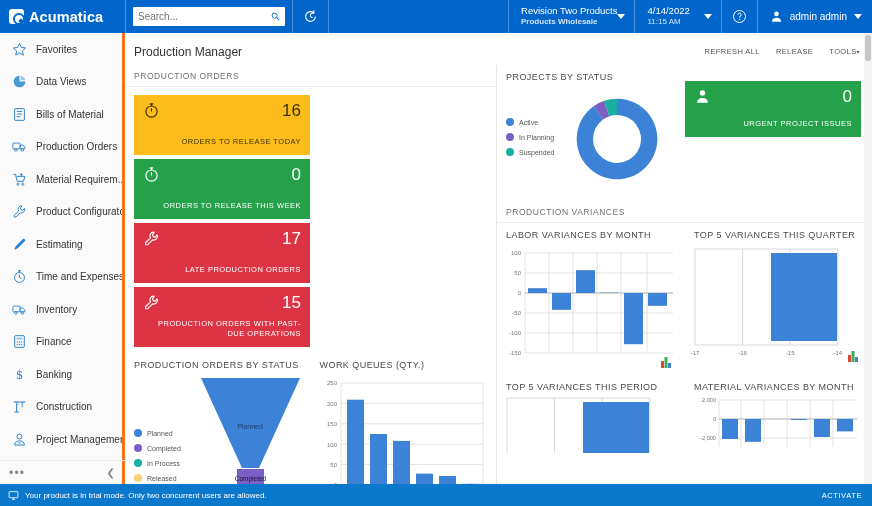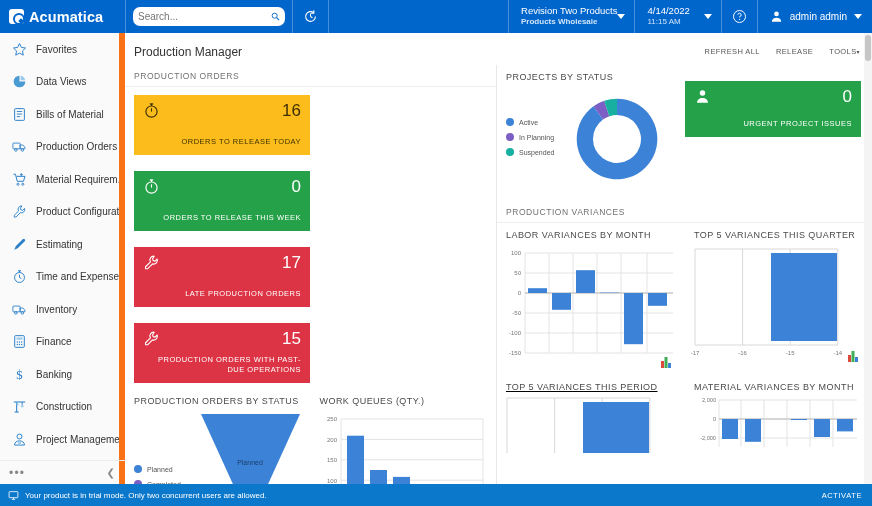--- a/index.html
+++ b/index.html
@@ -23,21 +23,21 @@
   }
   .logo-mark::after {
     content: ""; position: absolute; left: 3.5px; top: 3.5px;
     width: 8px; height: 8px; border-radius: 50%; border: 2.2px solid #0066cc;
   }
   .logo-mark::before {
     content:""; position:absolute; right:1.5px; bottom:1.5px; width:4px; height:4px; background:#0066cc; transform:rotate(45deg);
   }
   .logo-text { color: #fff; font-size: 14.5px; font-weight: bold; letter-spacing: .1px; }
   .search-wrap {
-    width: 152px; height: 19px; background: #fff; border-radius: 7px;
+    width: 152px; height: 19px; background: #fff; border-radius: 1px;
     display: flex; align-items: center; padding: 0 5px; margin-left: 7px;
   }
   .search-wrap input {
     border: none; outline: none; flex: 1; font-size: 10px; color: #555;
     font-family: "Liberation Sans", sans-serif; background: transparent;
   }
   .search-wrap .mag { width: 9px; height: 9px; flex: none; }
   .divider-v { width: 1px; height: 33px; background: rgba(255,255,255,.28); }
   .tb-btn { height: 33px; display: flex; align-items: center; justify-content: center; padding: 0 10px; }
   .tb-spacer { flex: 1; }
@@ -49,21 +49,21 @@
   .datebox .lines { display: flex; flex-direction: column; line-height: 1.3; }
   .datebox .d1 { color: #fff; font-size: 9.5px; }
   .datebox .d2 { color: #cfe4f7; font-size: 8px; }
   .caret { width: 0; height: 0; border-left: 4.5px solid transparent; border-right: 4.5px solid transparent; border-top: 5px solid #fff; }
   .user-area { display: flex; align-items: center; height: 33px; padding: 0 10px 0 12px; gap: 7px; }
   .user-area .uname { color: #fff; font-size: 10px; }
 
   
   #sidebar {
     position: absolute; top: 33px; left: 0; width: 125px; height: 451px;
-    background: #fafafa; border-right: 6px solid #f97316;
+    background: #fafafa; border-right: 3px solid #f97316;
   }
   .nav-item {
     height: 32.5px; display: flex; align-items: center; gap: 9px; padding-left: 12px;
     cursor: pointer;
   }
   .nav-label { font-size: 10px; color: #333; white-space: nowrap; overflow: hidden; }
   .nav-ico { width: 15px; height: 15px; flex: none; display: block; }
   .side-foot {
     position: absolute; bottom: 0; left: 0; width: 125px; height: 24px;
     display: flex; align-items: center; justify-content: space-between; padding: 0 10px 0 9px;
@@ -81,21 +81,21 @@
 
   .panelsrow { display: flex; height: 424px; }
   .panel-left { width: 372px; border-right: 1px solid #e8e8e8; }
   .panel-right { width: 375px; }
   .sect-head {
     height: 22px; display: flex; align-items: center; padding-left: 9px;
     font-size: 8.5px; color: #707070; letter-spacing: .55px; border-bottom: 1px solid #eeeeee;
   }
 
   
-  .tiles { display: flex; flex-wrap: wrap; gap: 16px; padding: 8px 9px 0 9px; }
+  .tiles { display: flex; flex-wrap: wrap; gap: 4px; padding: 8px 9px 0 9px; }
   .tile {
     width: 176px; height: 60px; position: relative; padding: 7px 9px 0 9px; color: #fff;
     cursor: pointer;
   }
   .tile.yellow { background: #fcbd1c; color: #3d3000; }
   .tile.green { background: #25a249; }
   .tile.red { background: #dc3444; }
   .tile-top { display: flex; align-items: flex-start; justify-content: space-between; }
   .tile-num { font-size: 17px; line-height: 1; font-weight: 400; }
   .tile-label {
@@ -575,21 +575,21 @@
                 <rect x="163" y="112" width="3" height="7" fill="#d94a3d"></rect>
                 <rect x="166.5" y="108" width="3" height="11" fill="#3fae57"></rect>
                 <rect x="170" y="114" width="3" height="5" fill="#3c82d6"></rect>
               </g>
             </svg>
           </div>
         </div>
       </div>
 
       <div style="display:flex;">
-        <div style="width:188px;text-decoration:underline;">
+        <div style="width:188px;">
           <div class="w-title">TOP 5 VARIANCES THIS PERIOD</div>
           <div class="chartbox" style="height:60px;">
             <svg width="184" height="58" viewBox="0 0 184 58">
               <g stroke="#d8d8d8" stroke-width="1">
                 <line x1="10" y1="3" x2="10" y2="58"></line>
                 <line x1="57.6" y1="3" x2="57.6" y2="58"></line>
                 <line x1="105.2" y1="3" x2="105.2" y2="58"></line>
                 <line x1="152.8" y1="3" x2="152.8" y2="58"></line>
                 <line x1="10" y1="3" x2="152.8" y2="3"></line>
               </g>

